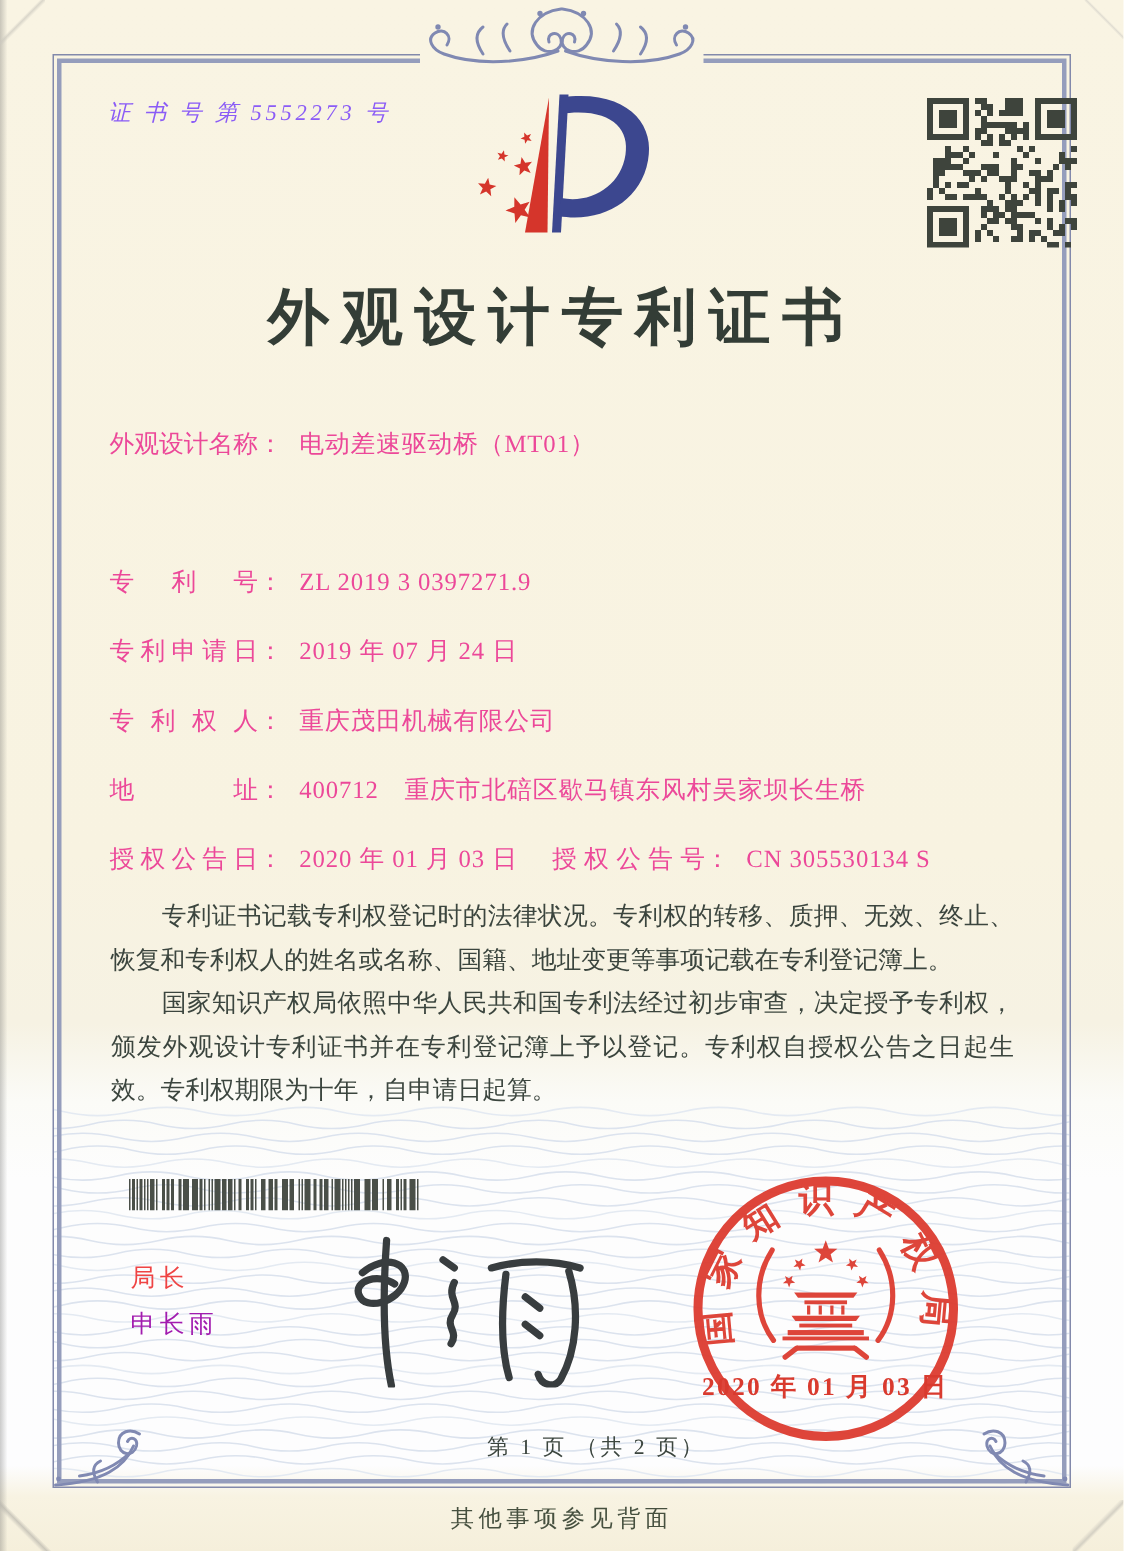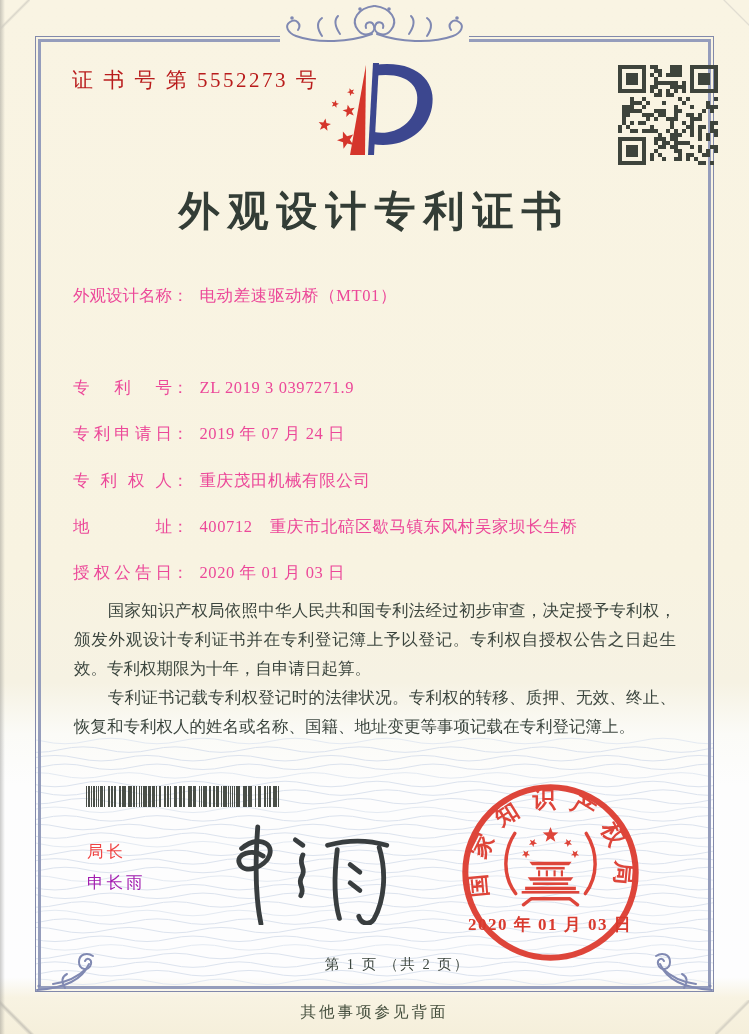--- a/index.html
+++ b/index.html
@@ -7,21 +7,21 @@
     width:749px;height:1034px;position:relative;overflow:hidden;
     background:linear-gradient(180deg,#f9f4e3 0%,#f8f3e1 55%,#f6f2e3 66%,#fbfbf7 71%,#fdfdfd 76%,#fdfdfe 94.5%,#f8f3e2 96.5%,#f5efdb 100%);
     font-family:"Liberation Serif","DejaVu Serif",serif;color:#3b453e;
   }
   .abs{position:absolute;}
   .page{position:absolute;inset:0;}
   .frame{position:absolute;left:35px;top:36px;width:677px;height:954px;border:1px solid #8289ab;z-index:1;}
   .frame::before{content:"";position:absolute;inset:2px;border:3px solid #959dbc;}
   #waves-wrap{left:36px;top:737px;width:677px;height:252px;overflow:hidden;z-index:0;}
   .orn{z-index:2;}
-  .cert-no{left:72px;top:66px;font-size:21px;letter-spacing:2.5px;color:#b91c1c;z-index:2;}
+  .cert-no{left:72px;top:66px;font-size:15px;letter-spacing:2.5px;color:#8b5cf6;z-index:2;font-style:italic;}
   .title{left:0;right:0;top:184px;text-align:center;font-size:41px;font-weight:bold;letter-spacing:8px;color:#333d36;z-index:2;}
   .logo{left:288px;top:45px;width:175px;height:135px;z-index:2;}
   .qr{left:618px;top:65px;width:100px;height:100px;z-index:2;}
   .frow{position:absolute;left:73px;right:50px;height:26px;font-size:16.5px;color:#ec4899;z-index:2;}
   .flabel{display:inline-block;width:99px;text-align:justify;text-align-last:justify;}
   .fcolon{margin-right:11px;}
   .fvalue{letter-spacing:.6px;}
   .pair2{position:absolute;left:295px;top:0;}
   .pair2 .flabel{width:102px;}
   .paras{position:absolute;left:74px;width:602px;top:596px;font-size:16.5px;line-height:29px;text-align:justify;color:#3b453e;z-index:2;}
@@ -421,25 +421,28 @@
     <span class="flabel">专利申请日</span><span class="fcolon">：</span><span class="fvalue">2019 年 07 月 24 日</span>
   </div>
   <div class="frow" style="top:470px">
     <span class="flabel">专利权人</span><span class="fcolon">：</span><span class="fvalue">重庆茂田机械有限公司</span>
   </div>
   <div class="frow" style="top:516px">
     <span class="flabel">地址</span><span class="fcolon">：</span><span class="fvalue">400712　重庆市北碚区歇马镇东风村吴家坝长生桥</span>
   </div>
   <div class="frow" style="top:562px">
     <span class="flabel">授权公告日</span><span class="fcolon">：</span><span class="fvalue">2020 年 01 月 03 日</span>
+    <span class="pair2">
+      <span class="flabel">授权公告号</span><span class="fcolon">：</span><span class="fvalue">CN 305530134 S</span>
+    </span>
   </div>
 
   <div class="paras">
+    <p>专利证书记载专利权登记时的法律状况。专利权的转移、质押、无效、终止、恢复和专利权人的姓名或名称、国籍、地址变更等事项记载在专利登记簿上。</p>
     <p>国家知识产权局依照中华人民共和国专利法经过初步审查，决定授予专利权，颁发外观设计专利证书并在专利登记簿上予以登记。专利权自授权公告之日起生效。专利权期限为十年，自申请日起算。</p>
-    <p>专利证书记载专利权登记时的法律状况。专利权的转移、质押、无效、终止、恢复和专利权人的姓名或名称、国籍、地址变更等事项记载在专利登记簿上。</p>
   </div>
 
   <svg class="abs barcode" id="barcode-svg" viewBox="0 0 200 21" preserveAspectRatio="none">
       <rect x="2" y="0" width="1" height="21" fill="#4a4f48"></rect>
       <rect x="4" y="0" width="2" height="21" fill="#4a4f48"></rect>
       <rect x="7" y="0" width="1" height="21" fill="#4a4f48"></rect>
       <rect x="9" y="0" width="2" height="21" fill="#4a4f48"></rect>
       <rect x="12" y="0" width="1" height="21" fill="#4a4f48"></rect>
       <rect x="14" y="0" width="1" height="21" fill="#4a4f48"></rect>
       <rect x="16" y="0" width="3" height="21" fill="#4a4f48"></rect>

